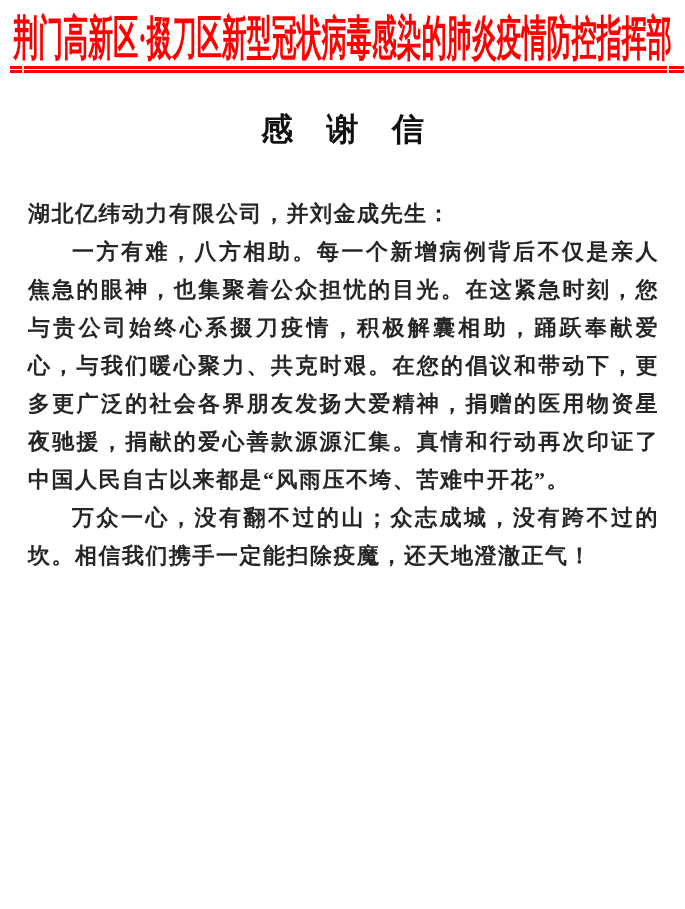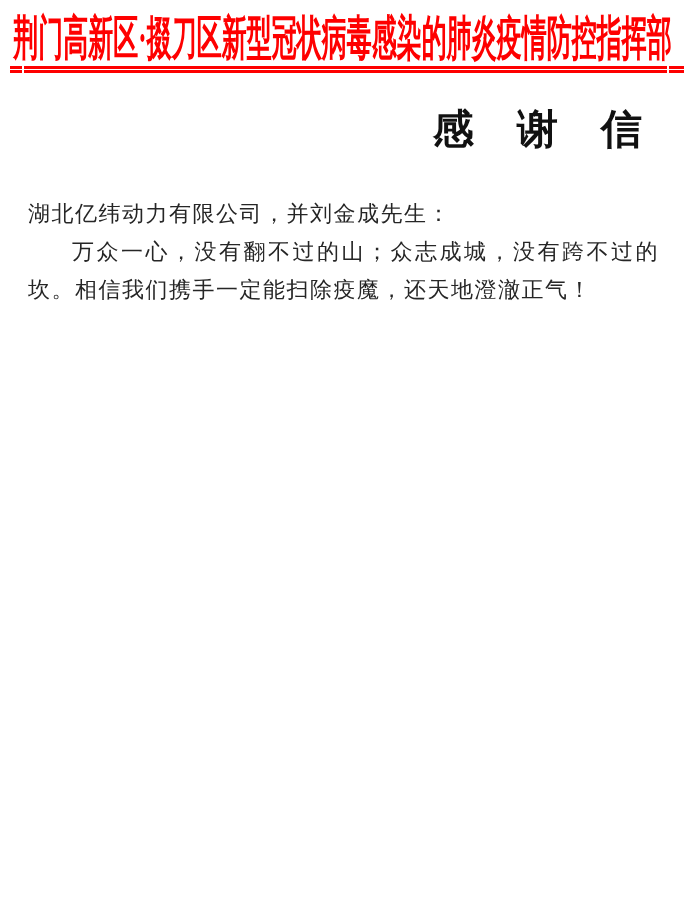--- a/index.html
+++ b/index.html
@@ -43,38 +43,38 @@
       #fe0000 0px, #fe0000 3px,
       #ffffff 3px, #ffffff 4px,
       #fe0000 4px, #fe0000 7px);
   }
   .seg-left  { width: 12px; }
   .seg-mid   { flex: 1; }
   .seg-right { width: 15px; }
   
   .letter-title {
     margin: 40px 0 0 0;
-    text-align: right;
-    font-size: 41px;
+    text-align: center;
+    font-size: 32px;
     line-height: 32px;
     font-weight: bold;
     color: #111111;
     letter-spacing: 1.05em;
     padding-left: 1.05em;
   }
   
   .letter-body {
     margin: 50px 26px 0 28px;
     font-size: 22px;
     line-height: 38px;
     letter-spacing: 1.5px;
     color: #262626;
     text-align: justify;
   }
-  .letter-body p { margin: 0; }
+  .letter-body p { margin: 0; font-weight: bold; }
   .salutation { text-indent: 0; }
   .para { text-indent: 2em; }
 </style>
 </head>
 <body>
 
 <div class="page">
 
   <div class="letterhead">
     <div class="org-title-wrap">
@@ -84,16 +84,17 @@
       <span class="seg seg-left"></span>
       <span class="seg seg-mid"></span>
       <span class="seg seg-right"></span>
     </div>
   </div>
 
   <h1 class="letter-title">感谢信</h1>
 
   <div class="letter-body">
     <p class="salutation">湖北亿纬动力有限公司，并刘金成先生：</p>
+    <p class="para">一方有难，八方相助。每一个新增病例背后不仅是亲人焦急的眼神，也集聚着公众担忧的目光。在这紧急时刻，您与贵公司始终心系掇刀疫情，积极解囊相助，踊跃奉献爱心，与我们暖心聚力、共克时艰。在您的倡议和带动下，更多更广泛的社会各界朋友发扬大爱精神，捐赠的医用物资星夜驰援，捐献的爱心善款源源汇集。真情和行动再次印证了中国人民自古以来都是“风雨压不垮、苦难中开花”。</p>
     <p class="para">万众一心，没有翻不过的山；众志成城，没有跨不过的坎。相信我们携手一定能扫除疫魔，还天地澄澈正气！</p>
   </div>
 
 </div>
 
 </body></html>

